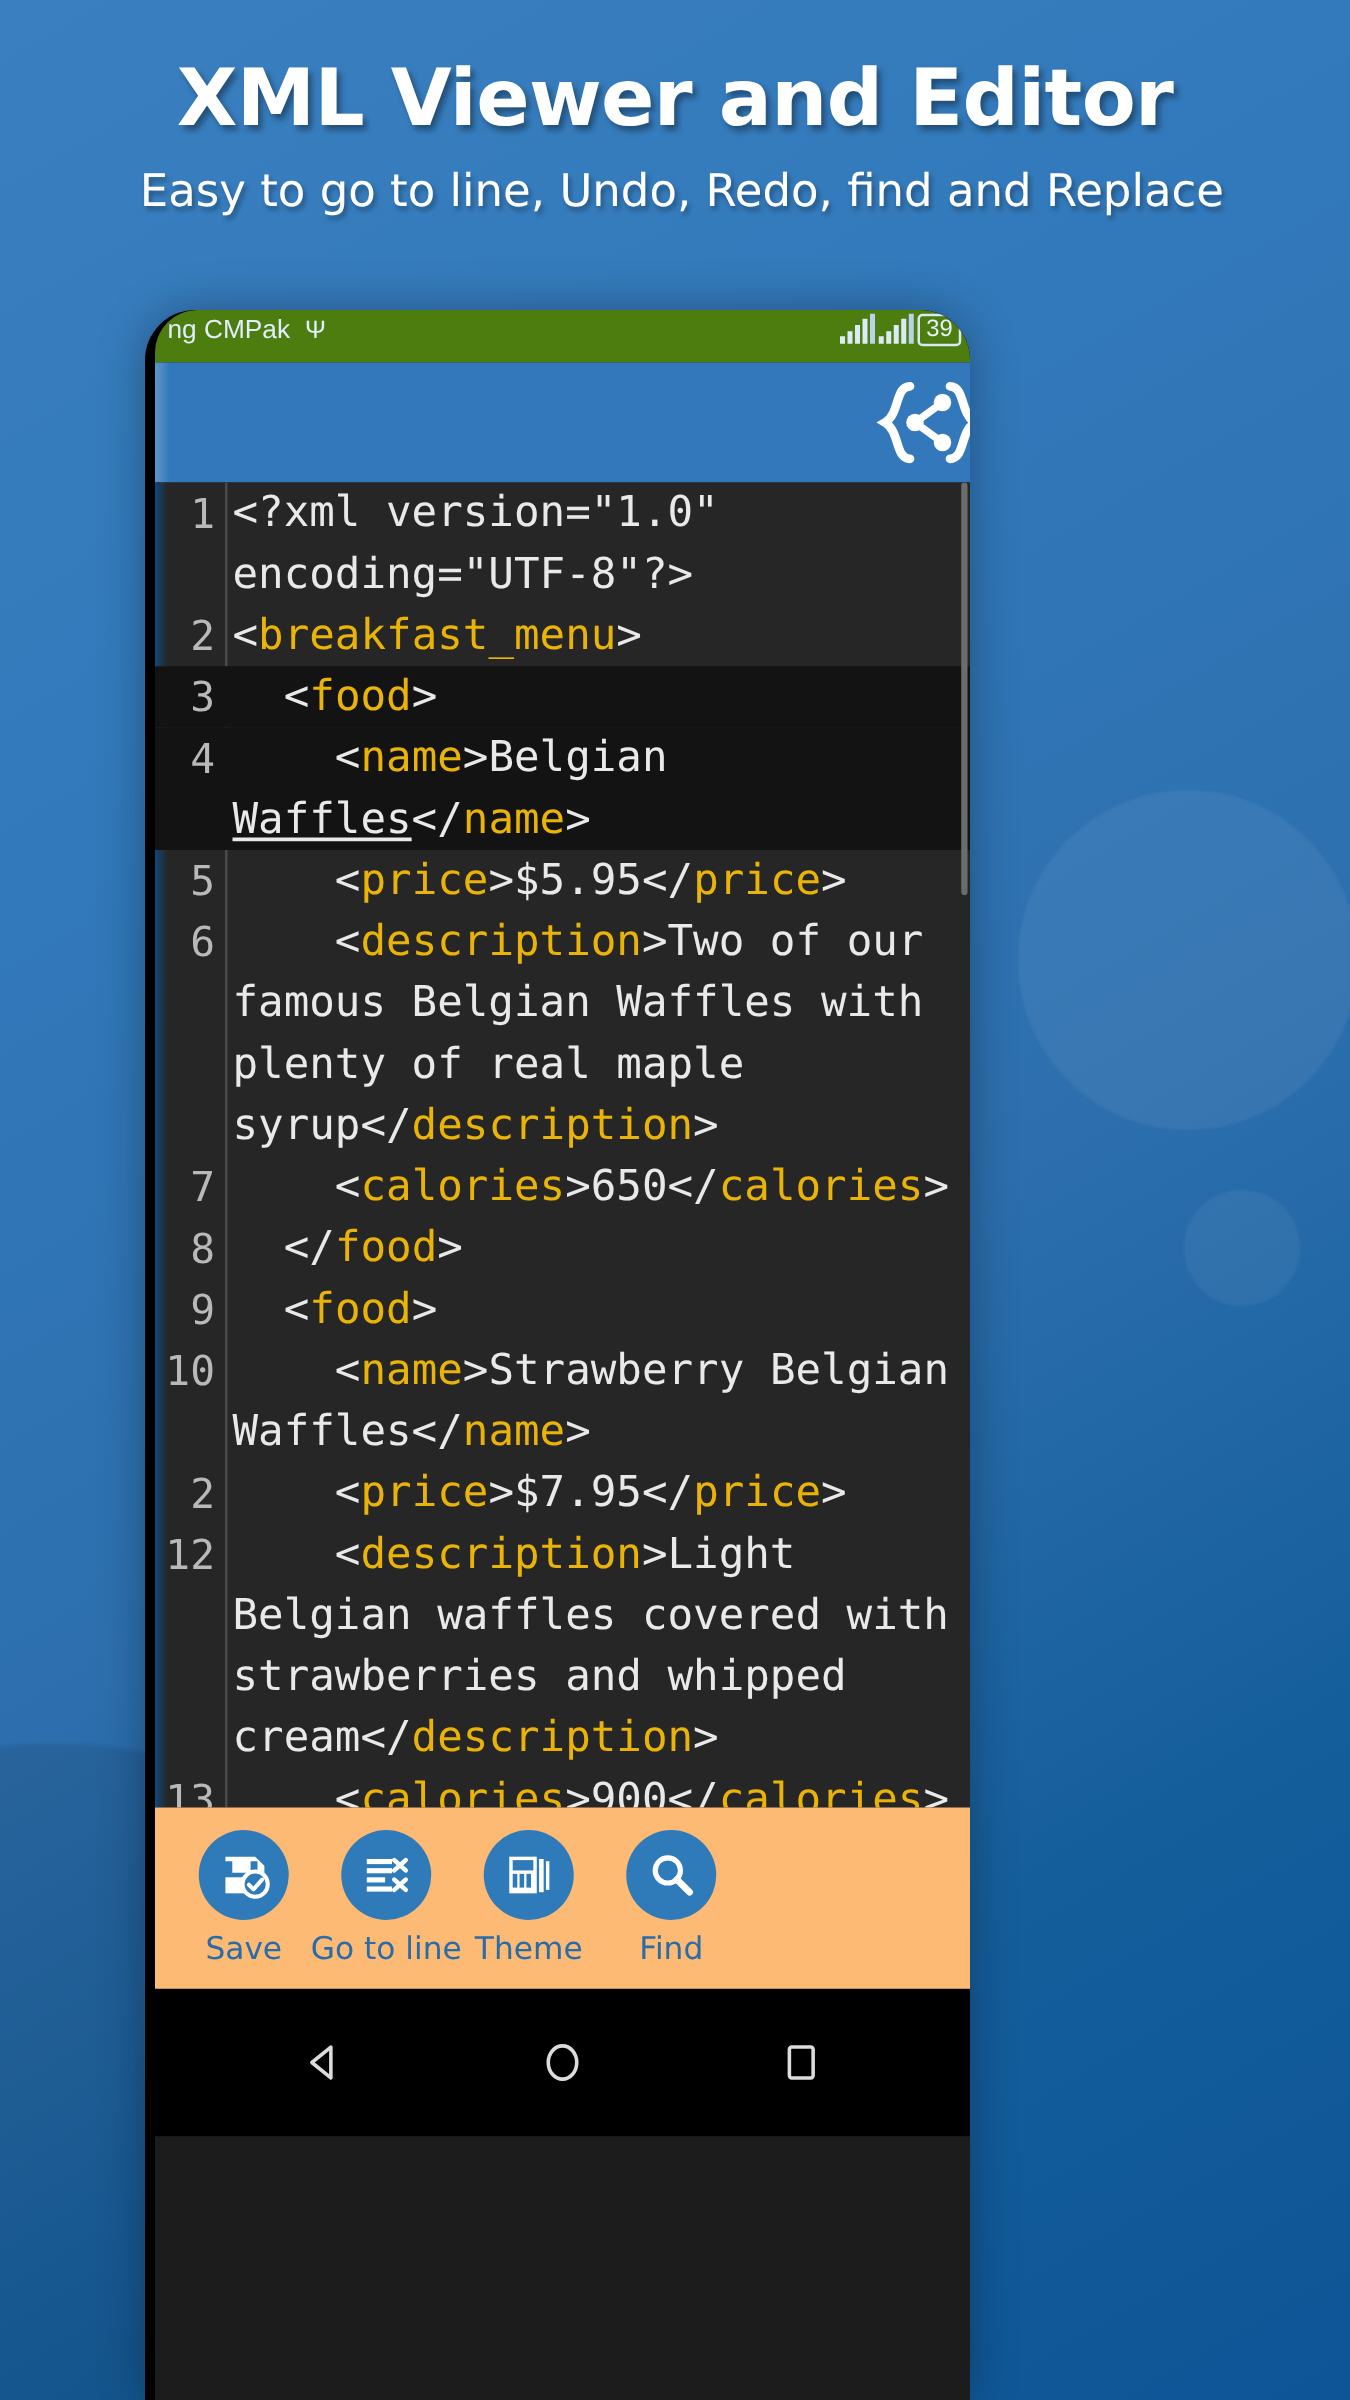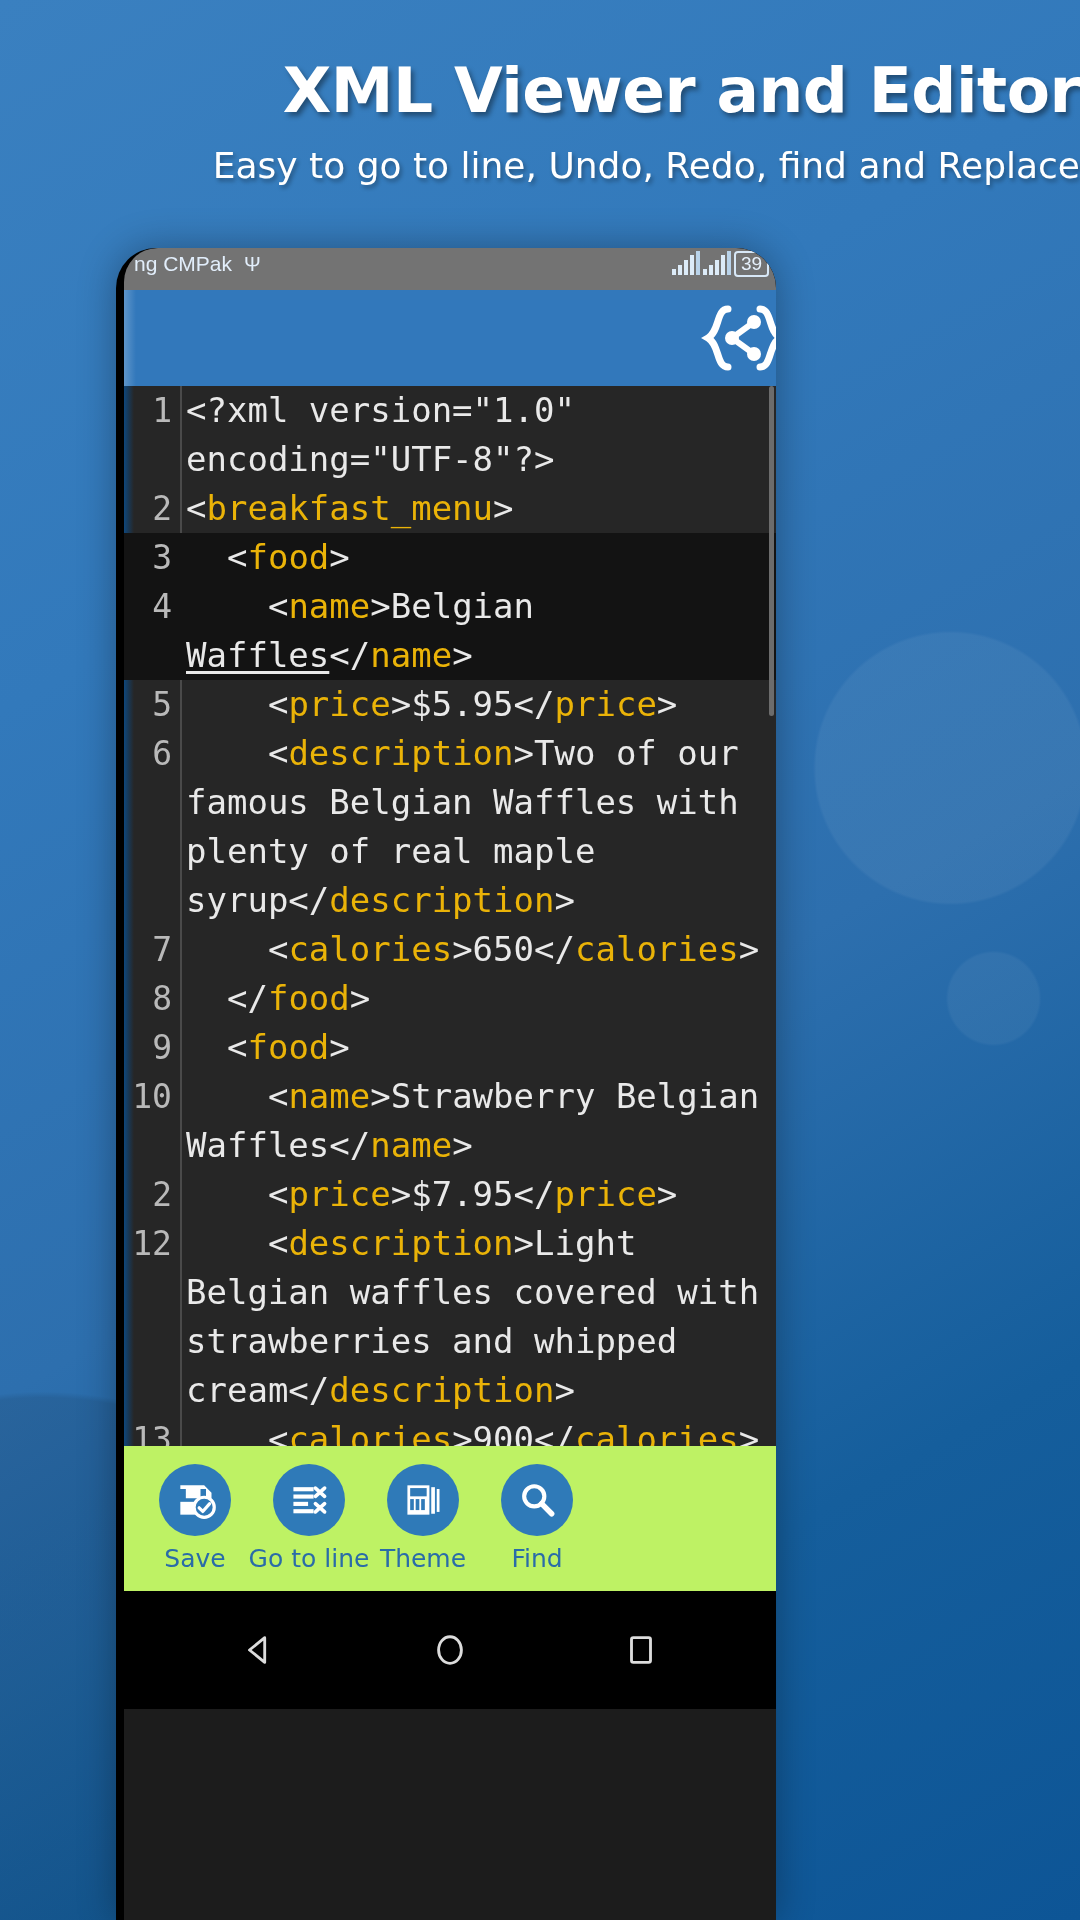--- a/index.html
+++ b/index.html
@@ -14,22 +14,22 @@
     background:
       radial-gradient(circle at 88% 40%, rgba(255,255,255,0.055) 0 9%, rgba(0,0,0,0) 9.2%),
       radial-gradient(circle at 92% 52%, rgba(255,255,255,0.05) 0 3.2%, rgba(0,0,0,0) 3.4%),
       radial-gradient(circle at 4% 92%, rgba(0,0,0,0.10) 0 18%, rgba(0,0,0,0) 18.3%),
       linear-gradient(150deg, #3a80c0 0%, #3279bb 28%, #2d6fae 55%, #155e9c 78%, #0d5596 100%);
     overflow: hidden;
   }
 
   
   .banner {
-    position: absolute; left: 0; top: 12px; width: 1080px;
-    text-align: right;
+    position: absolute; left: 0; top: 0; width: 1080px;
+    text-align: center;
   }
   .banner-title {
     margin: 0;
     padding-top: 42px;
     font-size: 63px;
     font-weight: bold;
     color: #ffffff;
     letter-spacing: -0.5px;
     text-shadow: 3px 4px 5px rgba(0,0,0,0.38);
     font-family: "DejaVu Sans", sans-serif;
@@ -60,21 +60,21 @@
     width: 652px; height: 1672px;
     border-radius: 34px 34px 0 0;
     overflow: hidden;
     background: #1c1c1c;
   }
 
   
   .statusbar {
     position: relative;
     height: 42px;
-    background: #737373;
+    background: #4d7c0f;
     color: #d6e6f5;
     font-size: 21px;
     display: flex;
     align-items: center;
     overflow: hidden;
     text-align: right;
   }
   .sb-left {
     position: absolute; left: 10px; top: 4px;
     display: flex; align-items: center; gap: 12px;
@@ -168,21 +168,21 @@
   .edge-l {
     position: absolute; left: 0; top: 0; bottom: 0; width: 10px;
     background: linear-gradient(to right, #0a4d8c, rgba(20,20,20,0));
     opacity: 0.85;
   }
 
   
   .toolbar {
     position: relative;
     height: 145px;
-    background: #bef264;
+    background: #fdba74;
     display: flex; align-items: center;
     padding-left: 14px;
     overflow: hidden;
   }
   .tool {
     width: 114px; flex: 0 0 114px;
     display: flex; flex-direction: column; align-items: center;
     gap: 8px;
   }
   .tool-circle {

